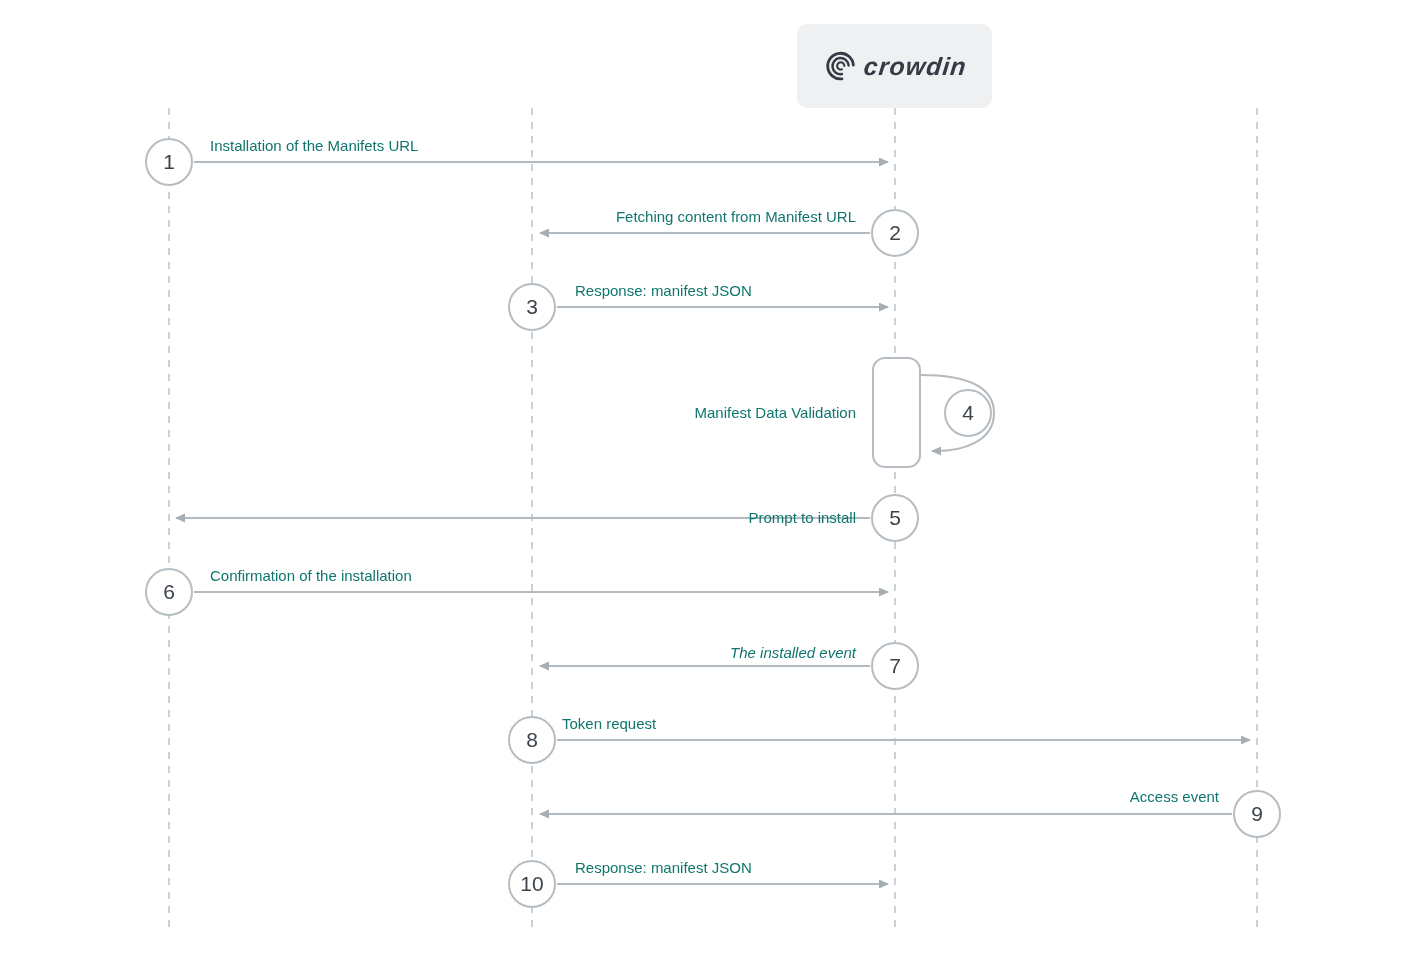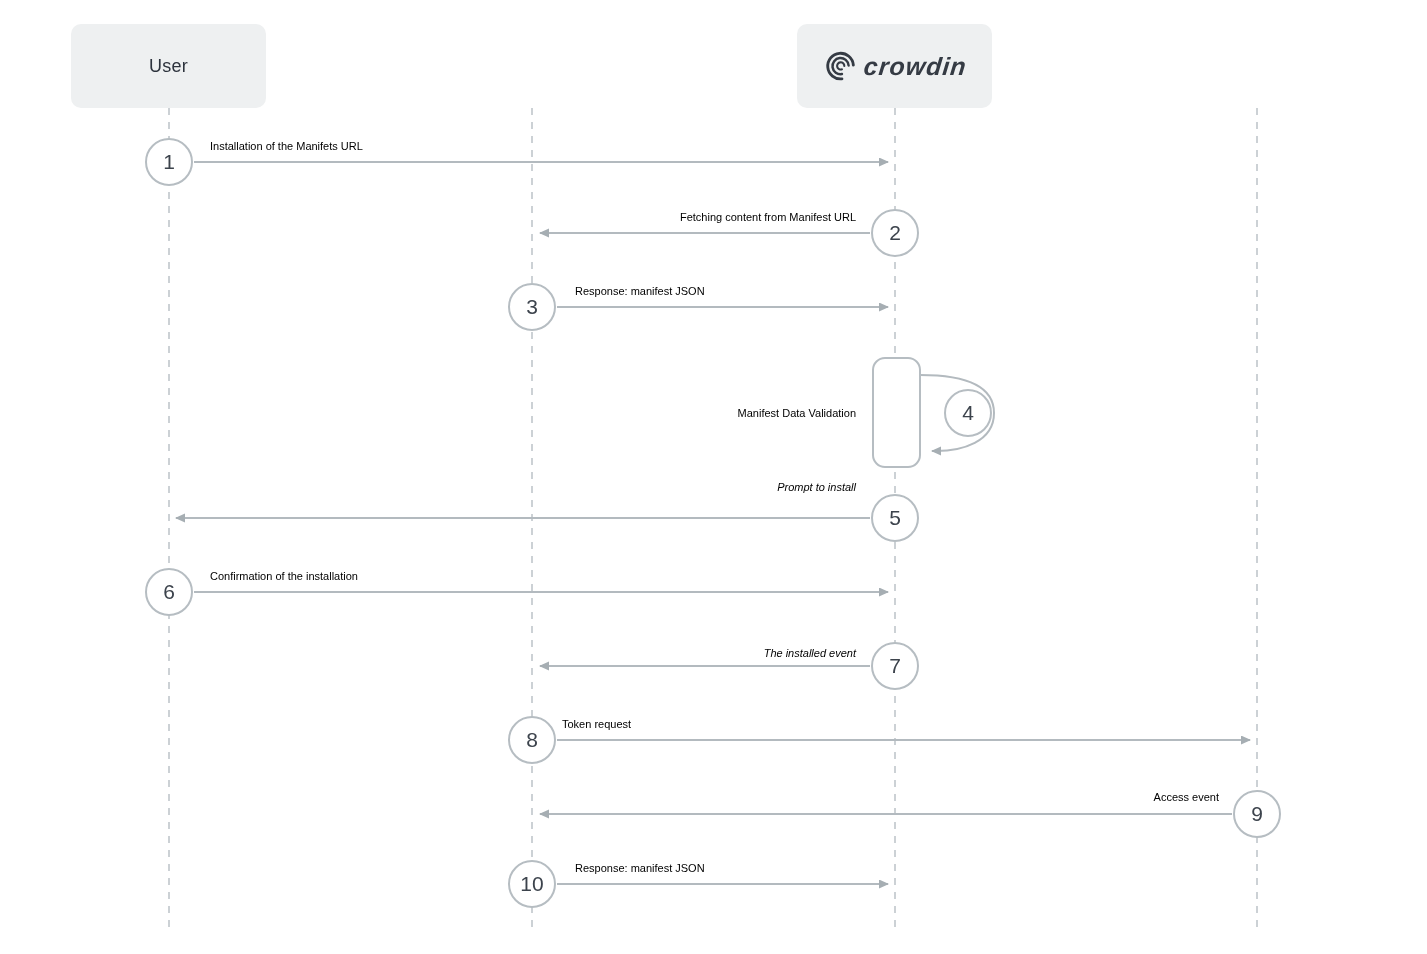--- a/index.html
+++ b/index.html
@@ -24,21 +24,21 @@
 
   .num-circle{
     position:absolute;width:48px;height:48px;border-radius:50%;
     background:#ffffff;border:2px solid #b6bdc2;box-sizing:border-box;
     display:flex;align-items:center;justify-content:center;
     font-size:21px;color:#3c434c;
   }
 
   .msg-label{
     position:absolute;height:20px;line-height:20px;
-    font-size:11px;color:#000000;white-space:nowrap;
+    font-size:15px;color:#0f766e;white-space:nowrap;
   }
   .msg-label.align-right{text-align:center;}
 </style>
 </head>
 <body>
 
 <div class="canvas">
 
   <svg class="svg-layer" width="1427" height="954" viewBox="0 0 1427 954">
     <defs>
@@ -63,44 +63,41 @@
       <line x1="870" y1="666" x2="540" y2="666" marker-end="url(#arrow)"></line>
       <line x1="557" y1="740" x2="1250" y2="740" marker-end="url(#arrow)"></line>
       <line x1="1232" y1="814" x2="540" y2="814" marker-end="url(#arrow)"></line>
       <line x1="557" y1="884" x2="888" y2="884" marker-end="url(#arrow)"></line>
     </g>
 
     <path d="M 920 375 C 962 375, 994 384, 994 413 C 994 442, 962 451, 936 451 L 932 451" fill="none" stroke="#b3babf" stroke-width="2" marker-end="url(#arrow)"></path>
     <rect x="873" y="358" width="47" height="109" rx="12" fill="#ffffff" stroke="#b6bdc2" stroke-width="2"></rect>
   </svg>
 
-  <div class="actor-box" style="left:71px;">
-    <span class="actor-label">User</span>
-  </div>
 
 
   <div class="actor-box" style="left:797px;">
     <span class="logo-wrap">
       <svg width="38" height="38" viewBox="0 0 40 40">
         <g fill="none" stroke="#353b44" stroke-linecap="round">
           <path d="M21 33.5 A13.5 13.5 0 1 1 33 19" stroke-width="3"></path>
           <path d="M21 28.5 A8.5 8.5 0 1 1 28 19.5" stroke-width="2.6"></path>
           <path d="M21 23.5 A3.8 3.8 0 1 1 23.5 20" stroke-width="2.2"></path>
         </g>
       </svg>
       <span class="logo-text">crowdin</span>
     </span>
   </div>
 
 
   <div class="msg-label" style="left:210px;top:136px;">Installation of the Manifets URL</div>
   <div class="msg-label align-right" style="right:571px;top:207px;">Fetching content from Manifest URL</div>
   <div class="msg-label" style="left:575px;top:281px;">Response: manifest JSON</div>
   <div class="msg-label align-right" style="right:571px;top:403px;">Manifest Data Validation</div>
-  <div class="msg-label align-right" style="right:571px;top:477px;font-style:italic;">Prompt to install</div>
+  <div class="msg-label align-right" style="right:571px;top:508px;">Prompt to install</div>
   <div class="msg-label" style="left:210px;top:566px;">Confirmation of the installation</div>
   <div class="msg-label align-right" style="right:571px;top:643px;font-style:italic;">The installed event</div>
   <div class="msg-label" style="left:562px;top:714px;">Token request</div>
   <div class="msg-label align-right" style="right:208px;top:787px;">Access event</div>
   <div class="msg-label" style="left:575px;top:858px;">Response: manifest JSON</div>
 
   <div class="num-circle" style="left:145px;top:138px;">
       <span>1</span>
     </div>
   <div class="num-circle" style="left:871px;top:209px;">

